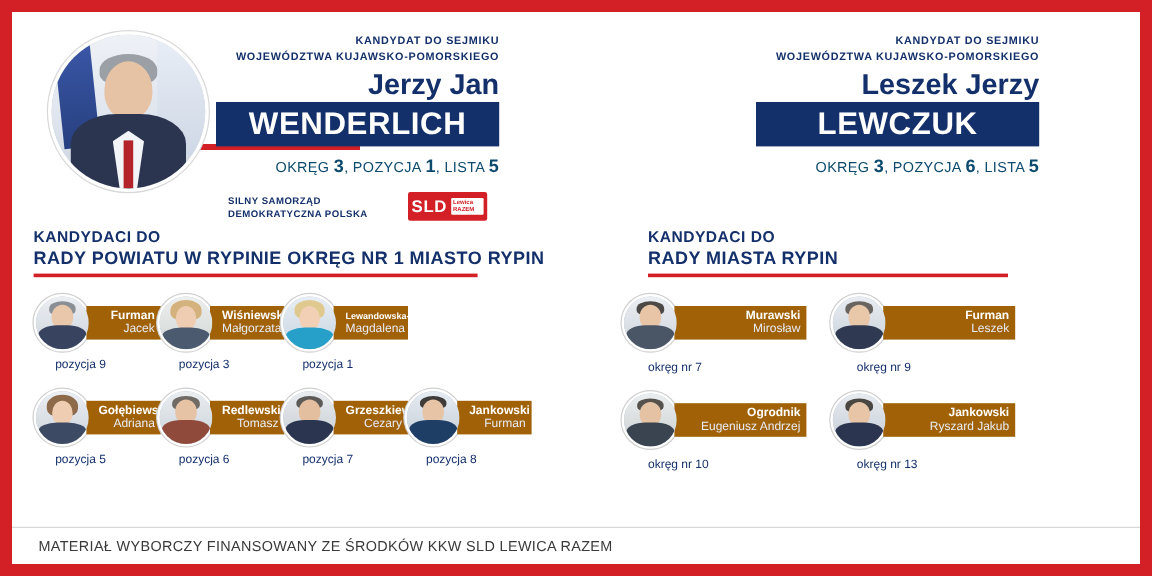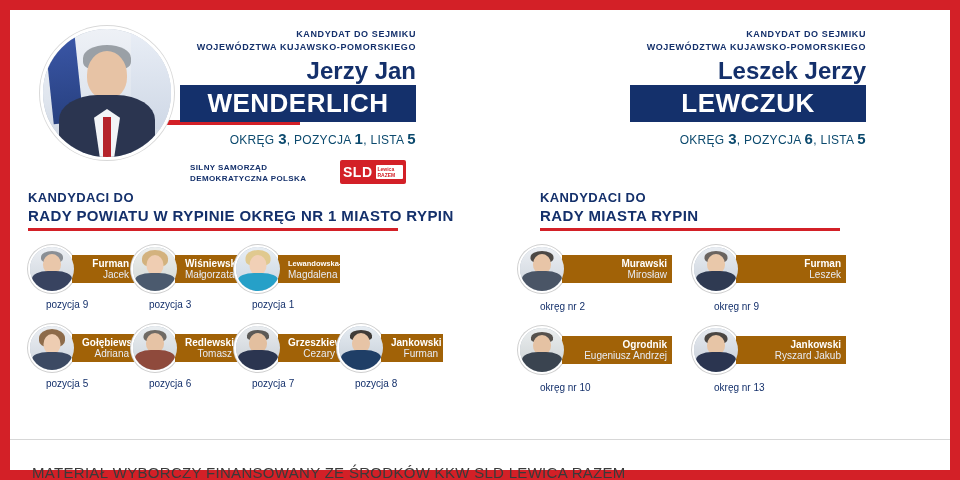--- a/index.html
+++ b/index.html
@@ -103,21 +103,21 @@
     font-size:10px;color:#14306b;margin-top:6px;margin-left:18px;
   }
   .grid-right .pos{margin-left:22px;margin-top:8px;}
 
   
   .footer{
     position:absolute;left:0;bottom:0;width:100%;height:30px;
     border-top:1px solid #d7d7d7;
   }
   .footer span{
-    position:absolute;left:22px;top:8px;font-size:15px;color:#3a3a3a;letter-spacing:.3px;margin-top:16px;
+    position:absolute;left:22px;top:8px;font-size:12px;color:#3a3a3a;letter-spacing:.3px;
   }
 
   
   .ph{width:100%;height:100%;position:relative;}
   .ph .bg{position:absolute;inset:0;}
   .ph .head{
     position:absolute;left:50%;transform:translateX(-50%);
     border-radius:50% 50% 45% 45%;
   }
   .ph .body{
@@ -355,21 +355,21 @@
               <div class="hair" style="top:4px;width:23px;height:12px;background:#4c4845;"></div>
               <div class="head" style="top:7px;width:18px;height:20px;background:#e8c5a7;"></div>
               <div class="body" style="bottom:0;width:40px;height:20px;background:#4a5566;"></div>
                   </div>
             </div>
             <div class="namebox">
               <div class="surname">Murawski</div>
               <div class="given">Mirosław</div>
             </div>
           </div>
-          <div class="pos">okręg nr 2</div>
+          <div class="pos">okręg nr 7</div>
         </div>
 
         <div class="cand">
           <div class="cand-top">
             <div class="avatar">
               <div class="ph">
                     <div class="bg" style="background:linear-gradient(180deg,#e9edf2,#c8d0da)"></div>
               <div class="hair" style="top:4px;width:23px;height:12px;background:#6a6460;"></div>
               <div class="head" style="top:7px;width:18px;height:20px;background:#e9c8aa;"></div>
               <div class="body" style="bottom:0;width:40px;height:20px;background:#2f3a52;"></div>

